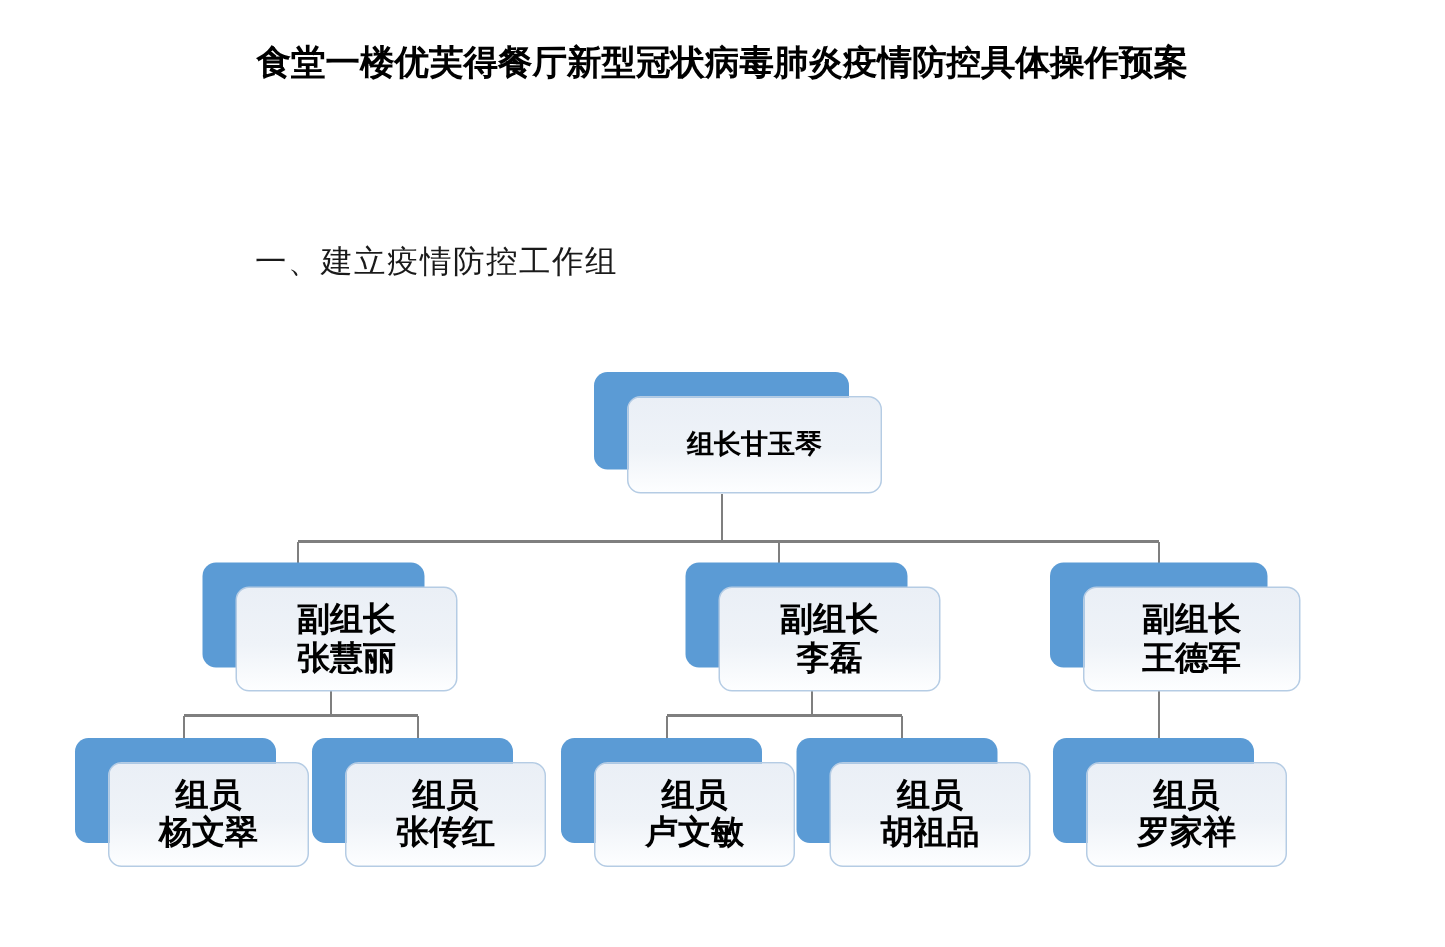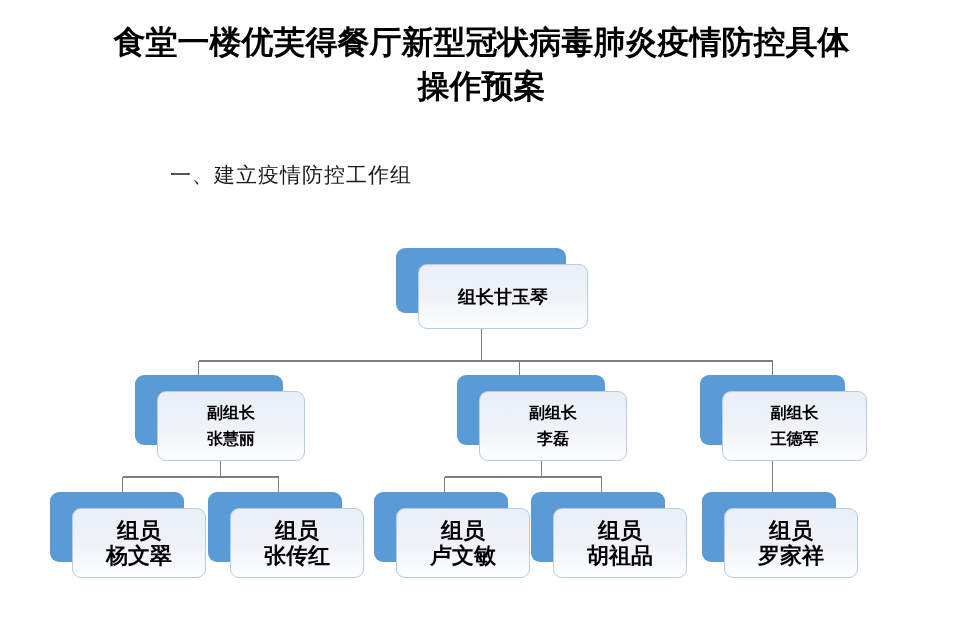--- a/index.html
+++ b/index.html
@@ -17,21 +17,21 @@
 
   
   #doc-title {
     position: absolute;
     left: 108px;
     top: 20px;
     width: 747px;
     text-align: center;
     font-family: "DejaVu Serif", "Liberation Serif", serif;
     font-weight: bold;
-    font-size: 32px;
+    font-size: 23px;
     line-height: 44px;
     letter-spacing: 0px;
     color: #000000;
   }
 
   
   #section-heading {
     position: absolute;
     left: 170px;
     top: 160px;
@@ -84,21 +84,21 @@
     box-sizing: border-box;
     display: flex;
     flex-direction: column;
     align-items: center;
     justify-content: center;
     overflow: hidden;
   }
   .node .line {
     font-family: "DejaVu Serif", "Liberation Serif", serif;
     font-weight: bold;
-    font-size: 16px;
+    font-size: 22px;
     line-height: 26px;
     color: #000000;
     white-space: nowrap;
   }
   .node.small .line { font-size: 22px; line-height: 25px; }
   .node.root .line  { font-size: 18px; }
 </style>
 </head>
 <body>
 

